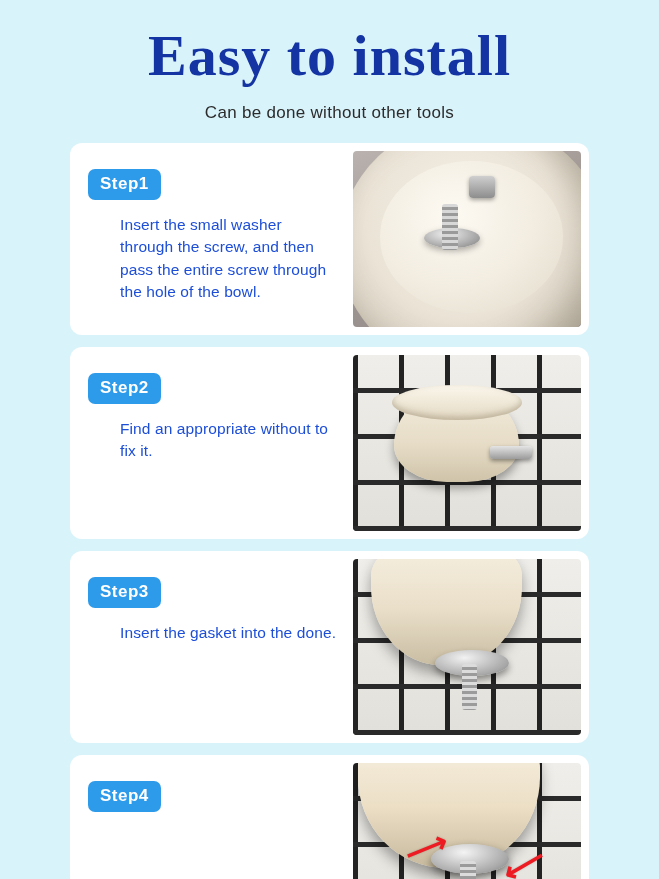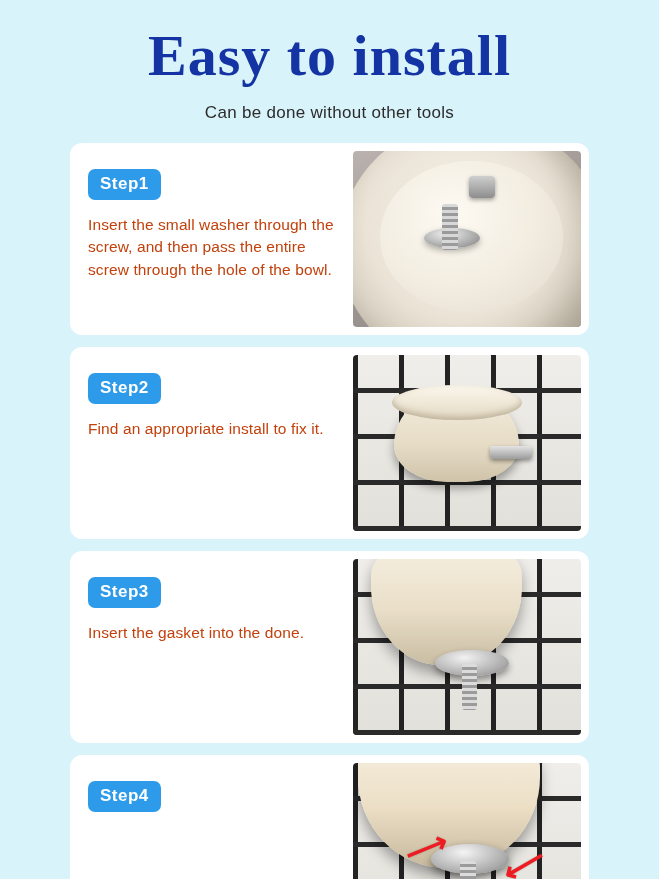--- a/index.html
+++ b/index.html
@@ -63,22 +63,23 @@
     font-size: 17px;
     font-weight: bold;
     border-radius: 7px;
     padding: 5px 12px 6px 12px;
     letter-spacing: 0.5px;
   }
   .desc {
     margin-top: 14px;
     font-size: 15.5px;
     line-height: 1.45;
-    color: #c2410c;
+    color: #1d4ed8;
     letter-spacing: 0.1px;
+    margin-left: 32px;
   }
   .card-img {
     flex: 1 1 auto;
     margin: 8px 8px 8px 0;
     border-radius: 4px;
     position: relative;
     overflow: hidden;
   }
   
   .img1 {
@@ -262,21 +263,21 @@
         <div class="bowl-inner"></div>
         <div class="screw-head"></div>
         <div class="washer"></div>
         <div class="screw-shaft"></div>
       </div>
     </div>
 
     <div class="card">
       <div class="card-text">
         <span class="badge">Step2</span>
-        <p class="desc">Find an appropriate install to fix it.</p>
+        <p class="desc">Find an appropriate without to fix it.</p>
       </div>
       <div class="card-img grid-bg img2">
         <div class="grid-lines"></div>
         <div class="bowl2"></div>
         <div class="bowl2-lip"></div>
         <div class="bolt"></div>
       </div>
     </div>
 
     <div class="card">

